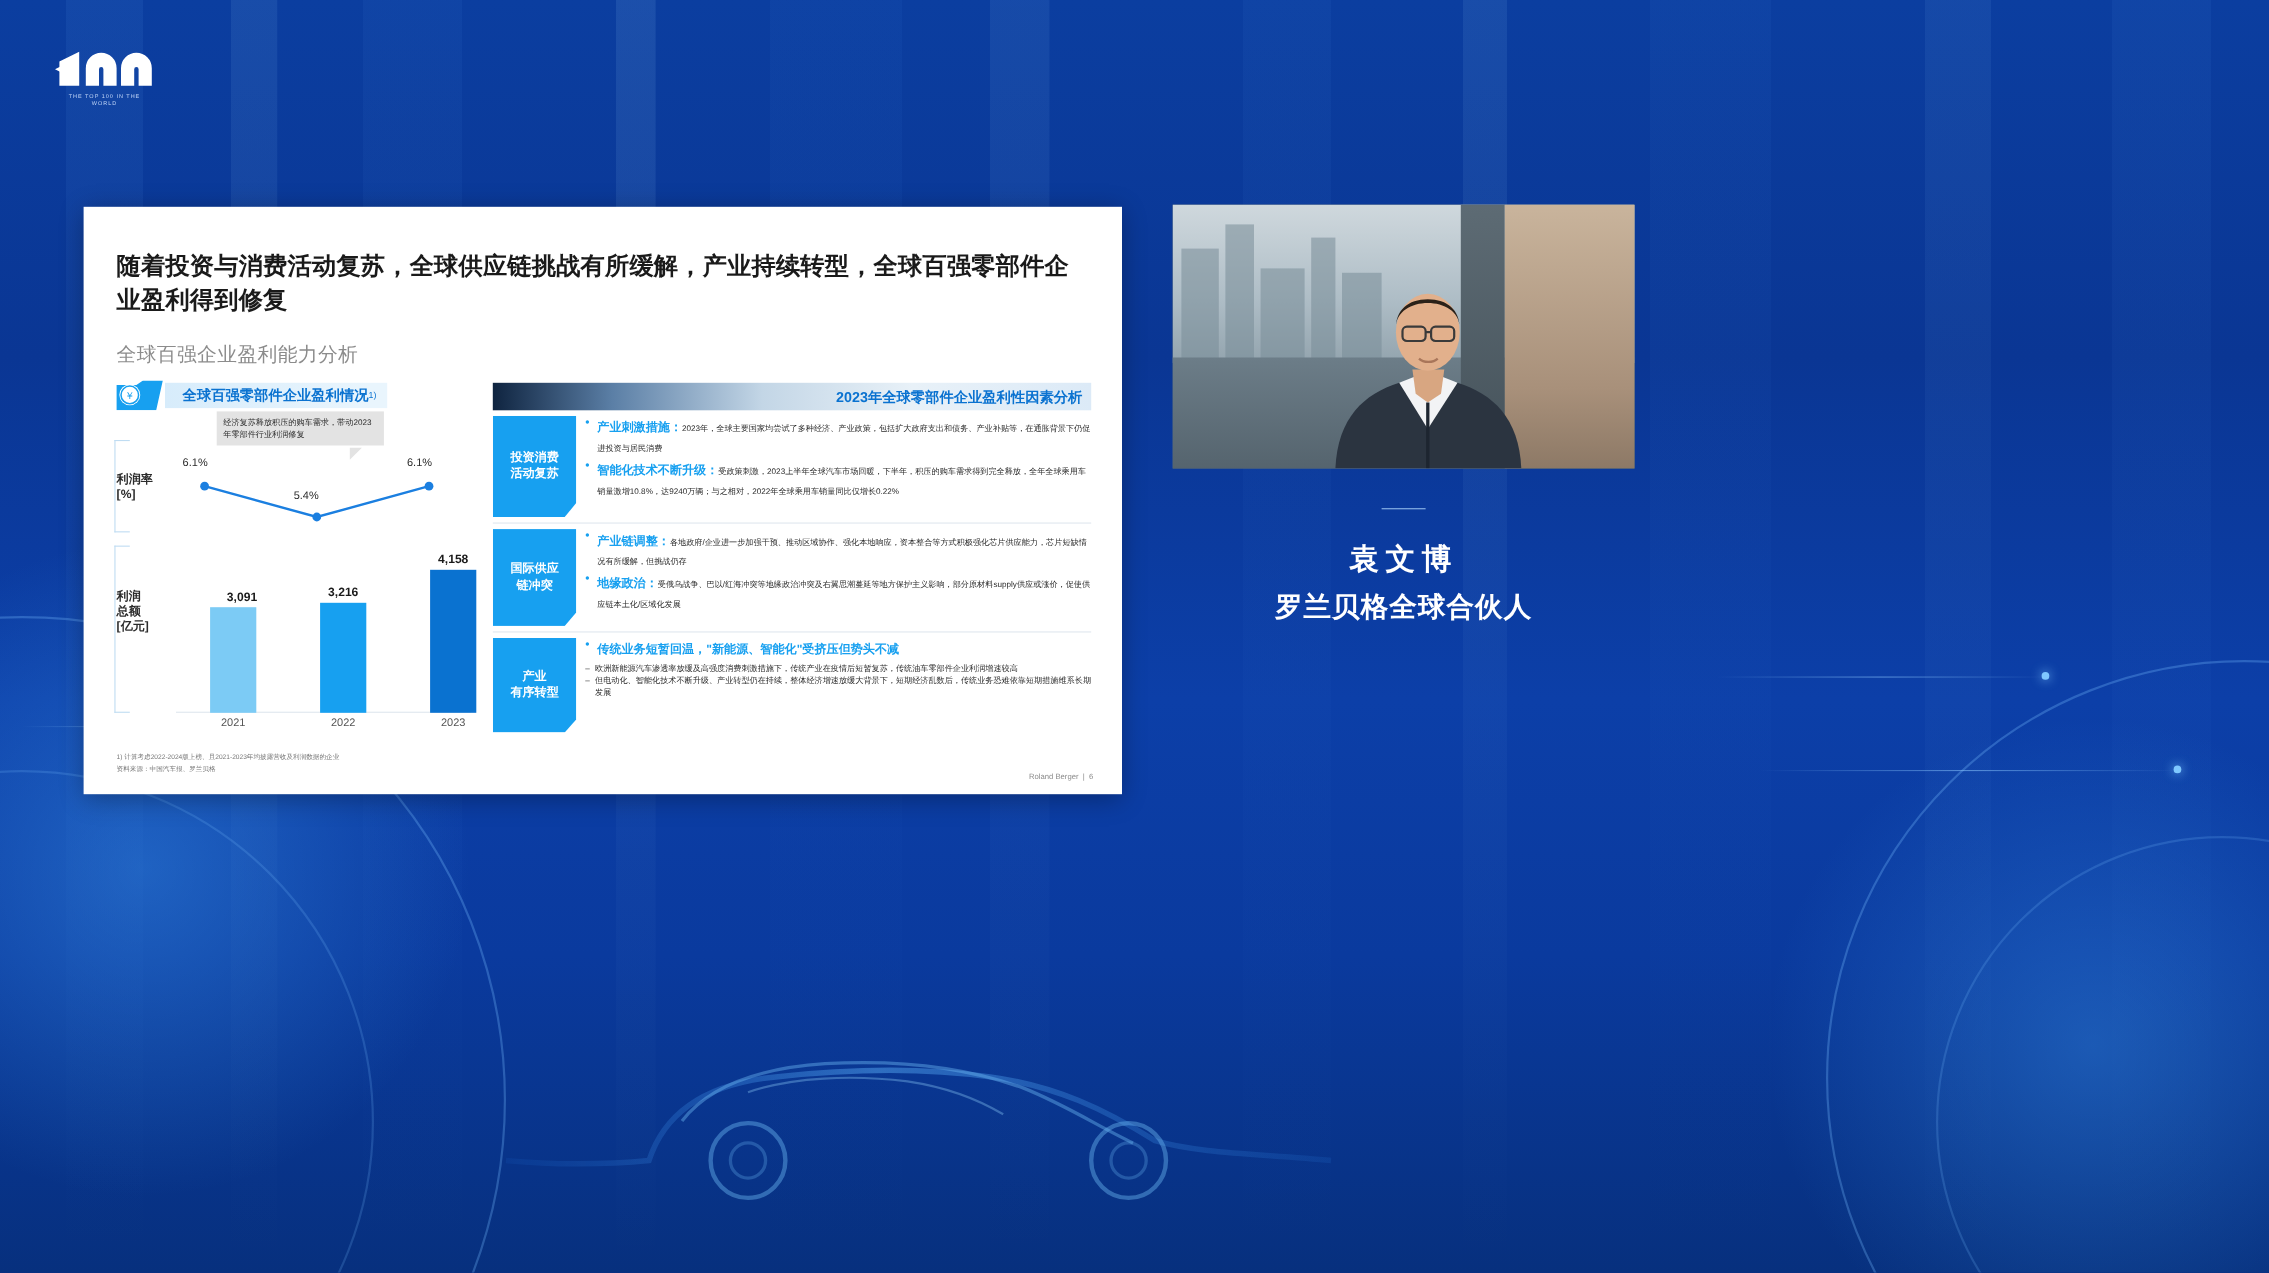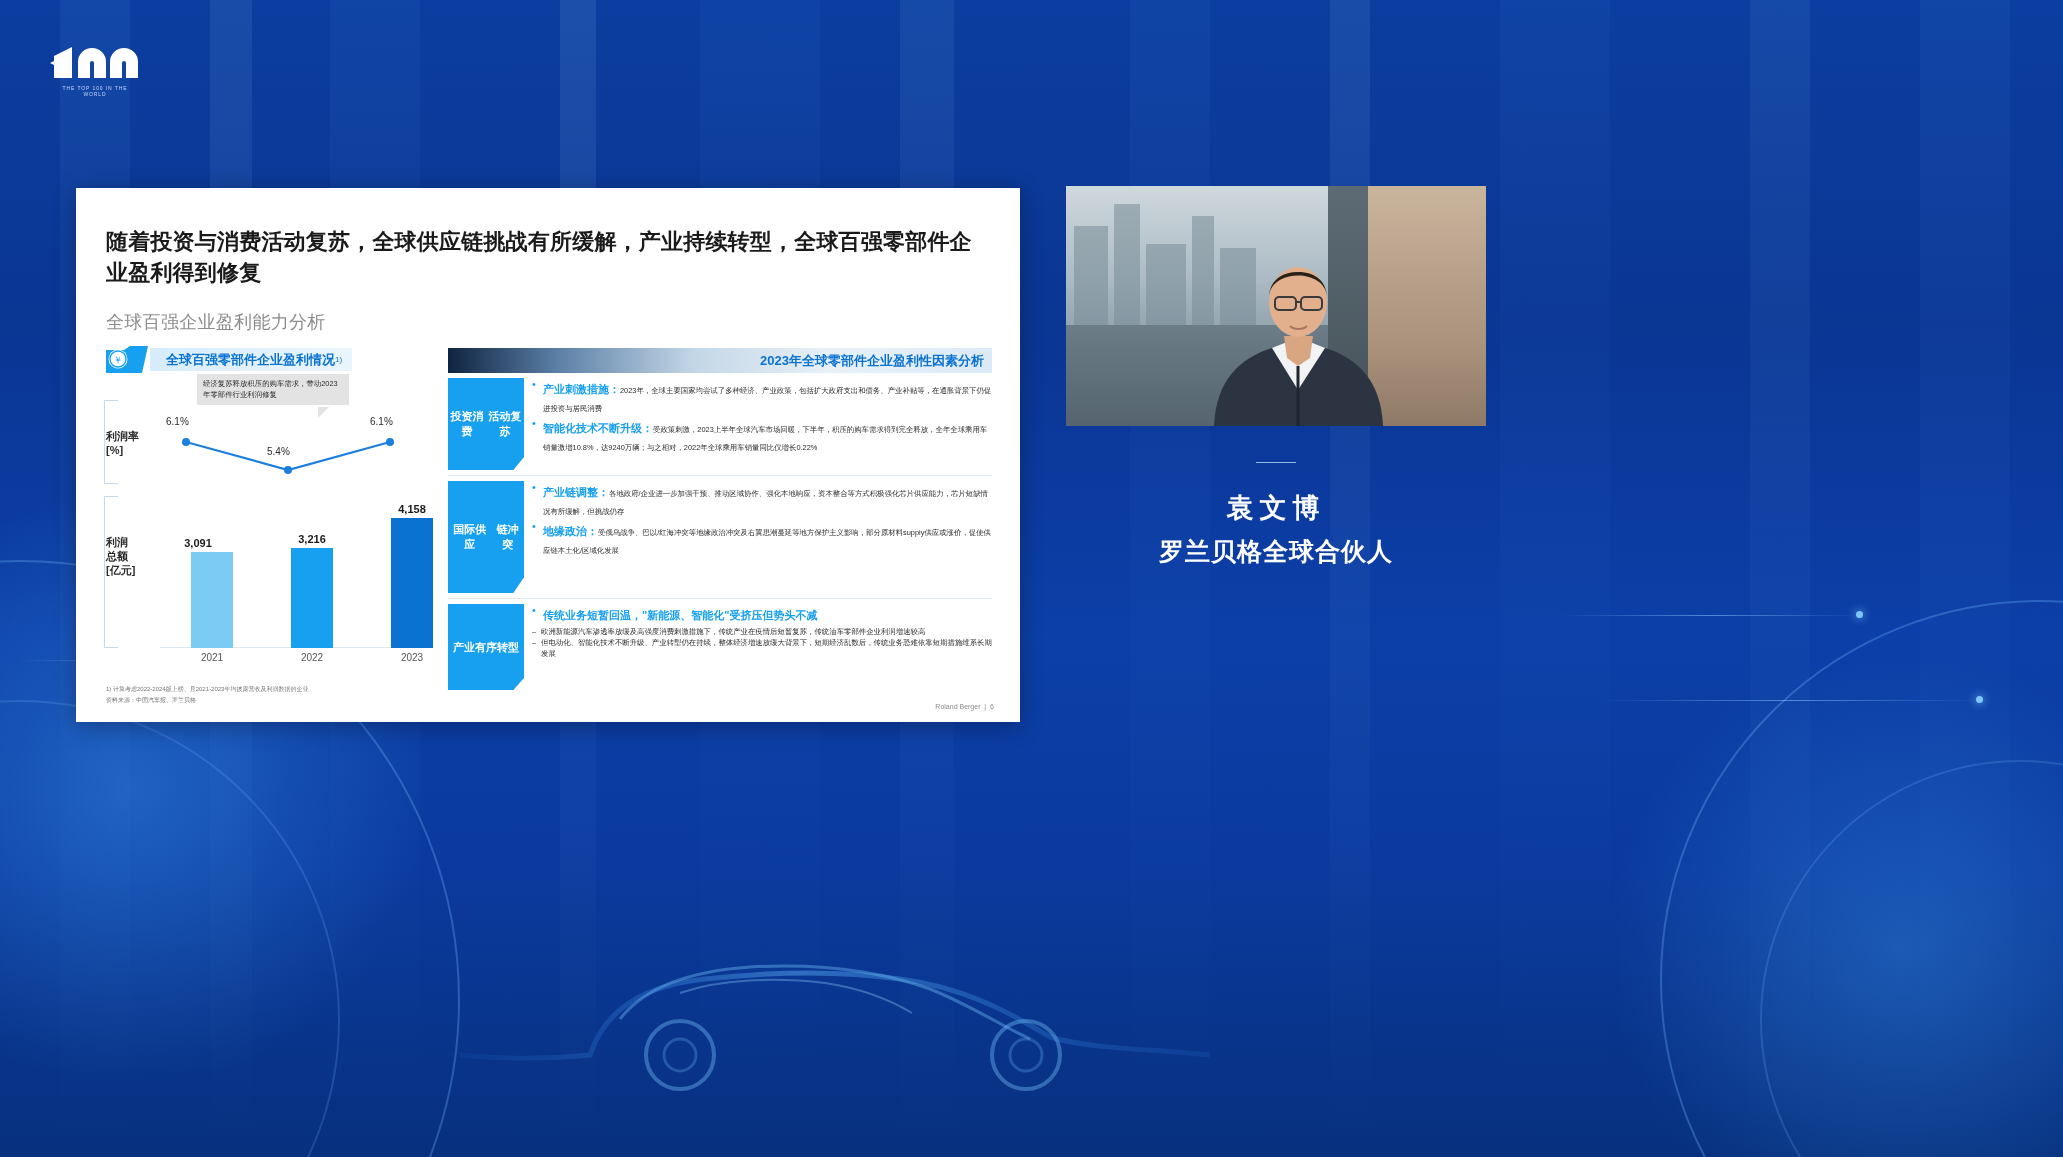--- a/index.html
+++ b/index.html
@@ -65,21 +65,21 @@
   .bar-val { position:absolute; width:60px; text-align:center; font-size:11px;
              font-weight:bold; color:#1a1a1a; }
   .x-tick { position:absolute; width:60px; text-align:center; font-size:10px; color:#555; }
   
   #panel-right { position:absolute; left:372px; top:160px; width:544px; height:320px; }
   #rp-head { position:relative; height:25px; overflow:hidden;
              background:linear-gradient(90deg,#0f2440 0%,#5b7fa6 20%,#c3d6e6 45%,#e8f1f8 70%,#dceaf7 100%); }
   #rp-head .t { position:absolute; right:8px; top:4px; font-size:13px; font-weight:bold; color:#0a72d0; }
   .rp-row { position:relative; display:flex; gap:8px; padding-top:5px; }
   .rp-cat { flex:0 0 76px; background:#17a0f0; color:#fff; font-size:11px; font-weight:bold;
-            display:flex; flex-direction:row; align-items:center; justify-content:center;
+            display:flex; flex-direction:column; align-items:center; justify-content:center;
             line-height:1.35; text-align:center;
             clip-path:polygon(0 0,100% 0,100% 86%,86% 100%,0 100%,0 14%); }
   .rp-body { flex:1 1 auto; padding-top:1px; }
   .bullet { position:relative; padding-left:11px; margin-bottom:3px; }
   .bullet:before { content:"•"; position:absolute; left:0; top:-1px; color:#17a0f0; font-size:11px; }
   .b-title { font-size:11px; font-weight:bold; color:#17a0f0; }
   .b-text { font-size:7.4px; color:#2b2b2b; line-height:1.5; }
   .b-title-inline { font-size:11px; font-weight:bold; color:#17a0f0; }
   .dash { position:relative; padding-left:9px; font-size:7.4px; color:#2b2b2b; line-height:1.5; }
   .dash:before { content:"–"; position:absolute; left:0; top:0; }
@@ -211,21 +211,21 @@
       <div class="axis-bracket" style="left:0px; top:118px; height:152px;"></div>
       <div class="axis-label" style="left:2px; top:158px;">利润<br>总额<br>[亿元]</div>
 
       <div style="position:absolute; left:56px; top:126px; width:268px; height:144px;">
         <div style="position:absolute; left:0; bottom:0; width:100%; height:1px; background:#dfe7ee;"></div>
 
         <div class="bar" style="left:31px;  height:96px;  background:#7ccbf5;"></div>
         <div class="bar" style="left:131px; height:100px; background:#17a0f0;"></div>
         <div class="bar" style="left:231px; height:130px; background:#0a72d0;"></div>
 
-        <div class="bar-val" style="left:8px;  bottom:99px;">3,091</div>
+        <div class="bar-val" style="left:30px;  bottom:99px;">3,091</div>
         <div class="bar-val" style="left:122px; bottom:103px;">3,216</div>
         <div class="bar-val" style="left:222px; bottom:133px;">4,158</div>
       </div>
 
       <div class="x-tick" style="left:78px;  top:274px;">2021</div>
       <div class="x-tick" style="left:178px; top:274px;">2022</div>
       <div class="x-tick" style="left:278px; top:274px;">2023</div>
     </div>
   </div>
 
@@ -244,21 +244,21 @@
           <span class="b-title-inline">产业刺激措施：</span><span class="b-text">2023年，全球主要国家均尝试了多种经济、产业政策，包括扩大政府支出和债务、产业补贴等，在通胀背景下仍促进投资与居民消费</span>
         </div>
         <div class="bullet">
           <span class="b-title-inline">智能化技术不断升级：</span><span class="b-text">受政策刺激，2023上半年全球汽车市场回暖，下半年，积压的购车需求得到完全释放，全年全球乘用车销量激增10.8%，达9240万辆；与之相对，2022年全球乘用车销量同比仅增长0.22%</span>
         </div>
       </div>
     </div>
     <div class="rp-div"></div>
 
     <div class="rp-row">
-      <div class="rp-cat" style="height:112px;">
+      <div class="rp-cat" style="height:88px;">
         <span>国际供应</span>
         <span>链冲突</span>
       </div>
       <div class="rp-body">
         <div class="bullet">
           <span class="b-title-inline">产业链调整：</span><span class="b-text">各地政府/企业进一步加强干预、推动区域协作、强化本地响应，资本整合等方式积极强化芯片供应能力，芯片短缺情况有所缓解，但挑战仍存</span>
         </div>
         <div class="bullet">
           <span class="b-title-inline">地缘政治：</span><span class="b-text">受俄乌战争、巴以/红海冲突等地缘政治冲突及右翼思潮蔓延等地方保护主义影响，部分原材料supply供应或涨价，促使供应链本土化/区域化发展</span>
         </div>

